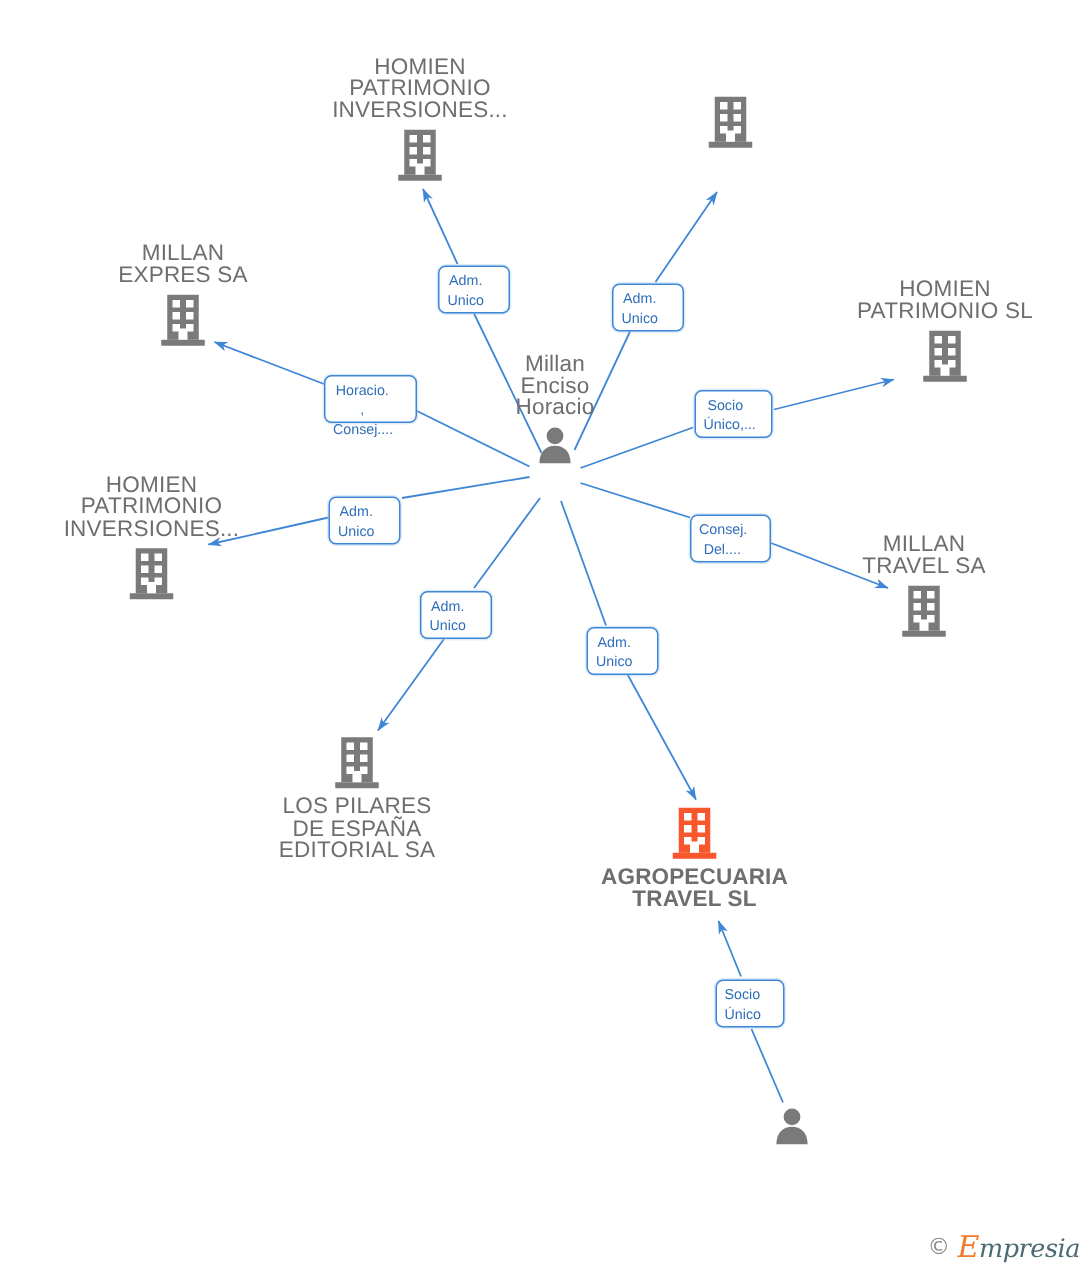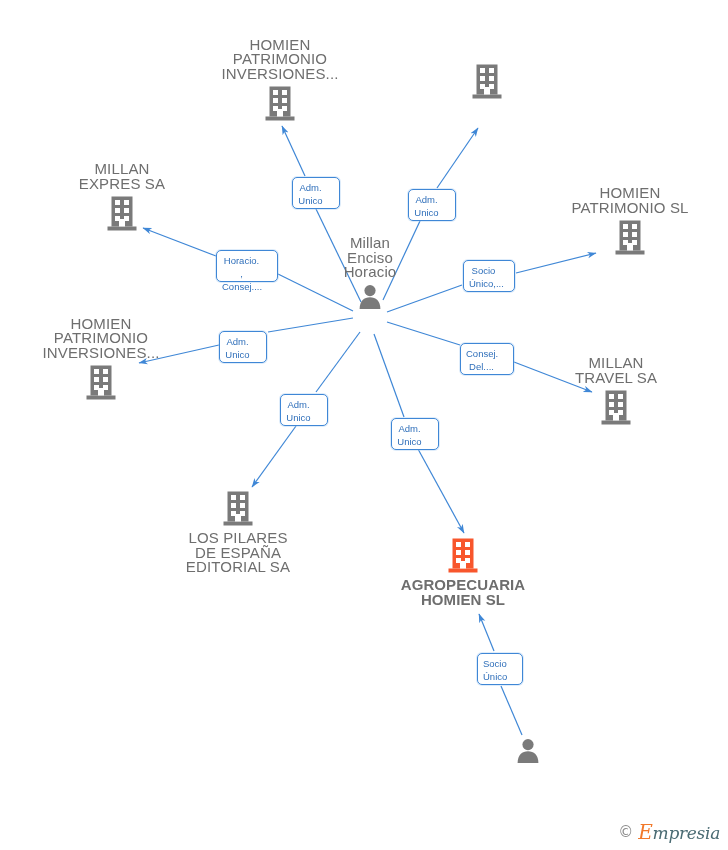--- a/index.html
+++ b/index.html
@@ -261,21 +261,21 @@
           <rect x="8" y="5" width="5" height="5" fill="#ffffff"></rect>
           <rect x="17" y="5" width="5" height="5" fill="#ffffff"></rect>
           <rect x="8" y="13" width="5" height="5" fill="#ffffff"></rect>
           <rect x="17" y="13" width="5" height="5" fill="#ffffff"></rect>
           <rect x="8" y="21" width="5" height="5" fill="#ffffff"></rect>
           <rect x="17" y="21" width="5" height="5" fill="#ffffff"></rect>
           <rect x="12" y="24" width="6" height="7.5" fill="#ffffff"></rect>
         </svg>
         <div style="height:5px"></div>
         <div class="node-label highlight">AGROPECUARIA
-HOMIEN  SL</div>
+TRAVEL  SL</div>
       </div>
     </div>
 
   <div id="rel-boxes">
       <div class="rel-box" style="left: 292px; top: 177px; width: 48px; height: 32px;"><span>Adm.
 Unico</span></div>
       <div class="rel-box" style="left: 408px; top: 189px; width: 48px; height: 32px;"><span>Adm.
 Unico</span></div>
       <div class="rel-box" style="left: 216px; top: 250px; width: 62px; height: 32px;"><span>Horacio. ,
 Consej....</span></div>

